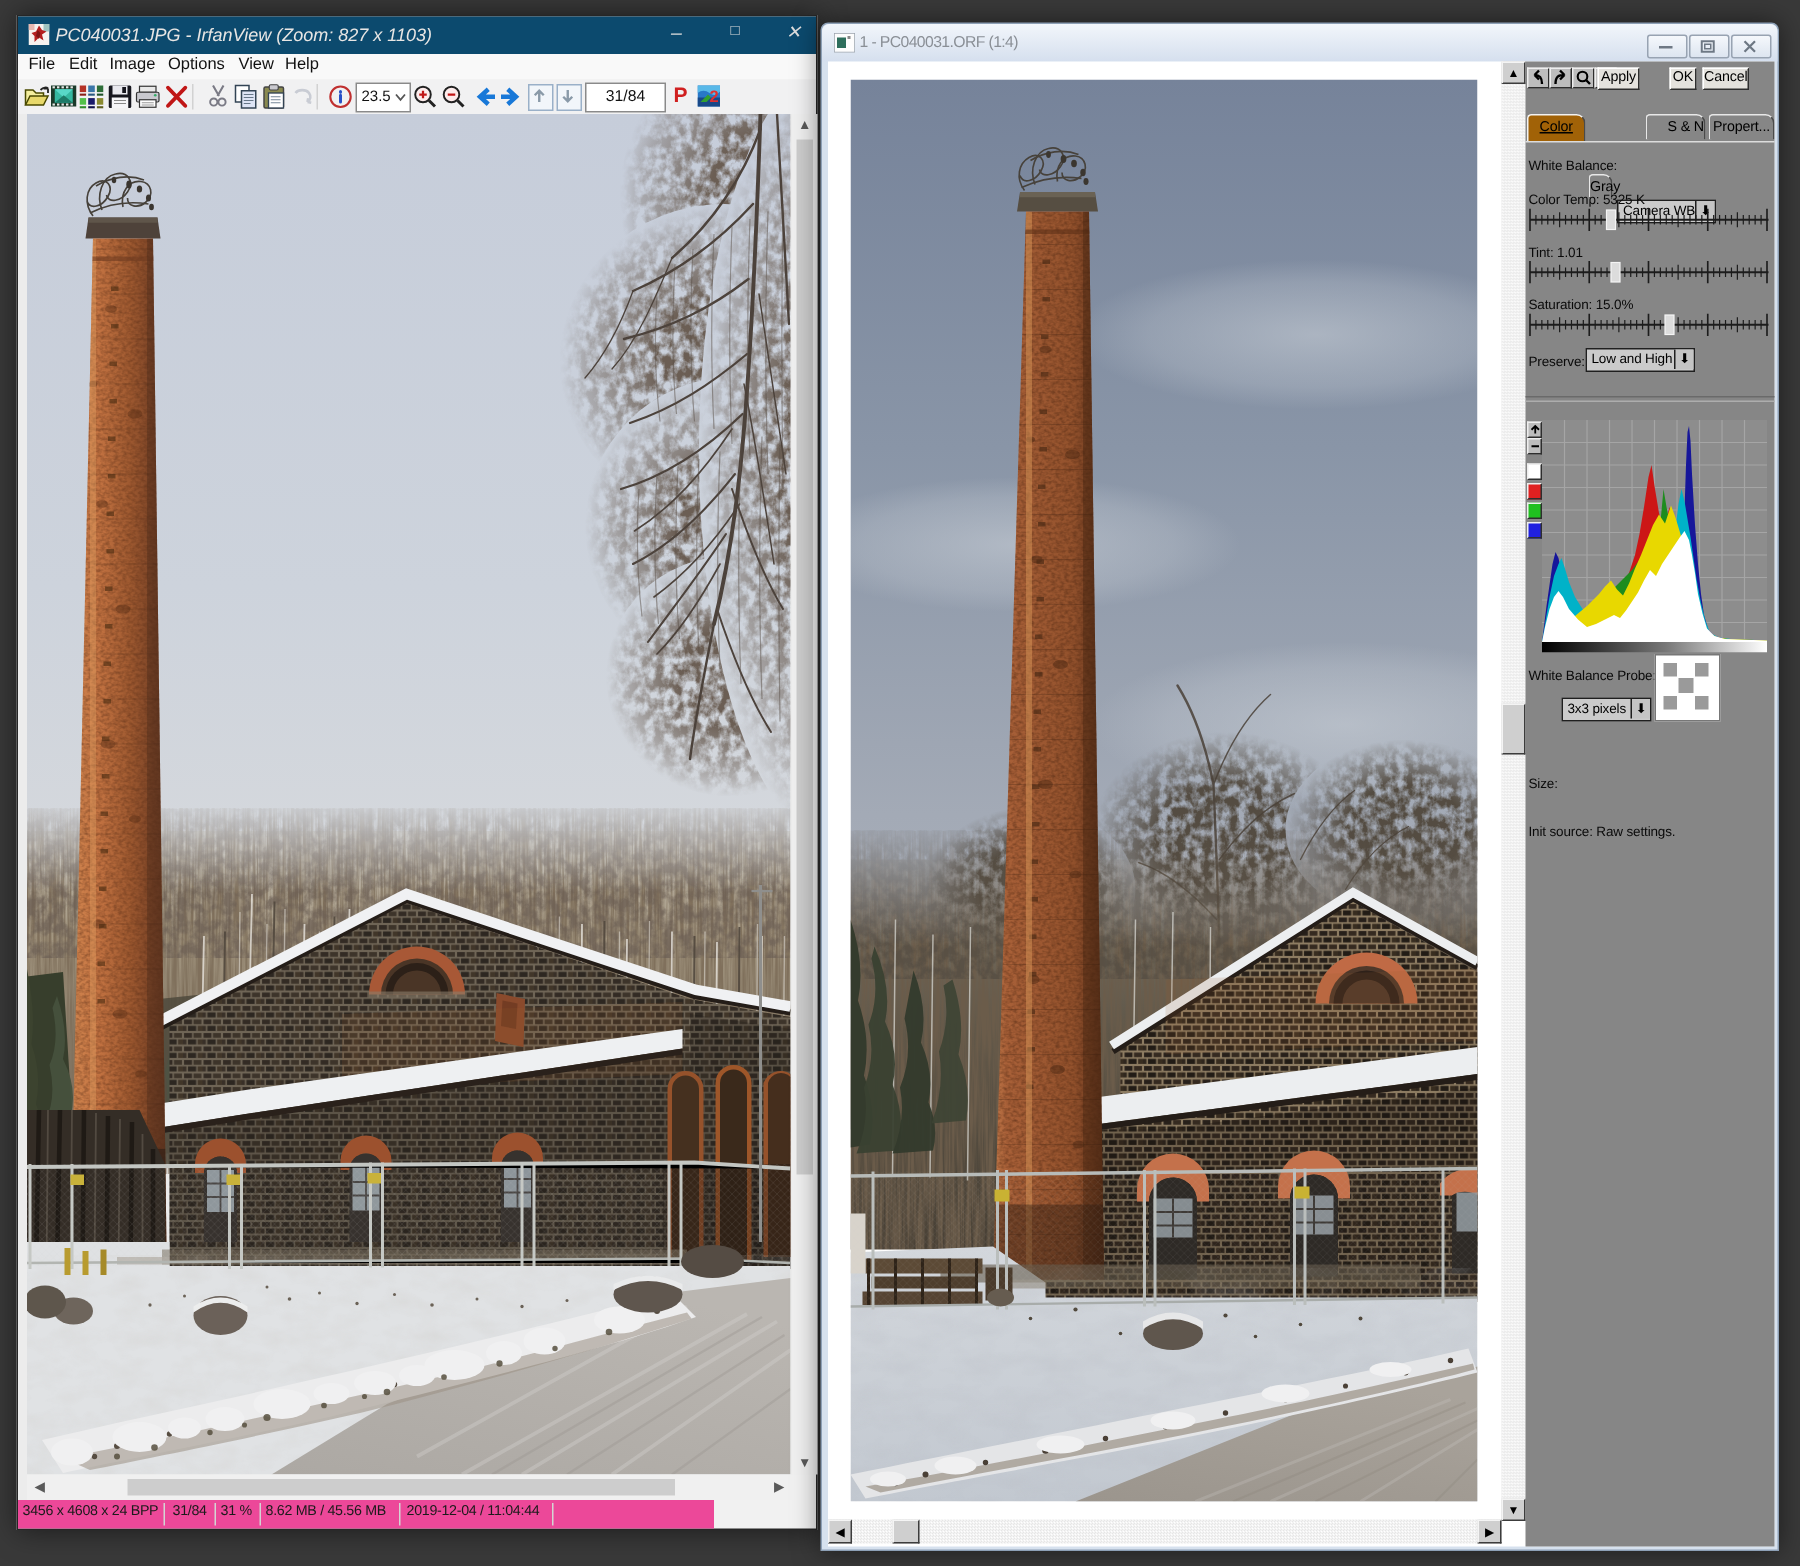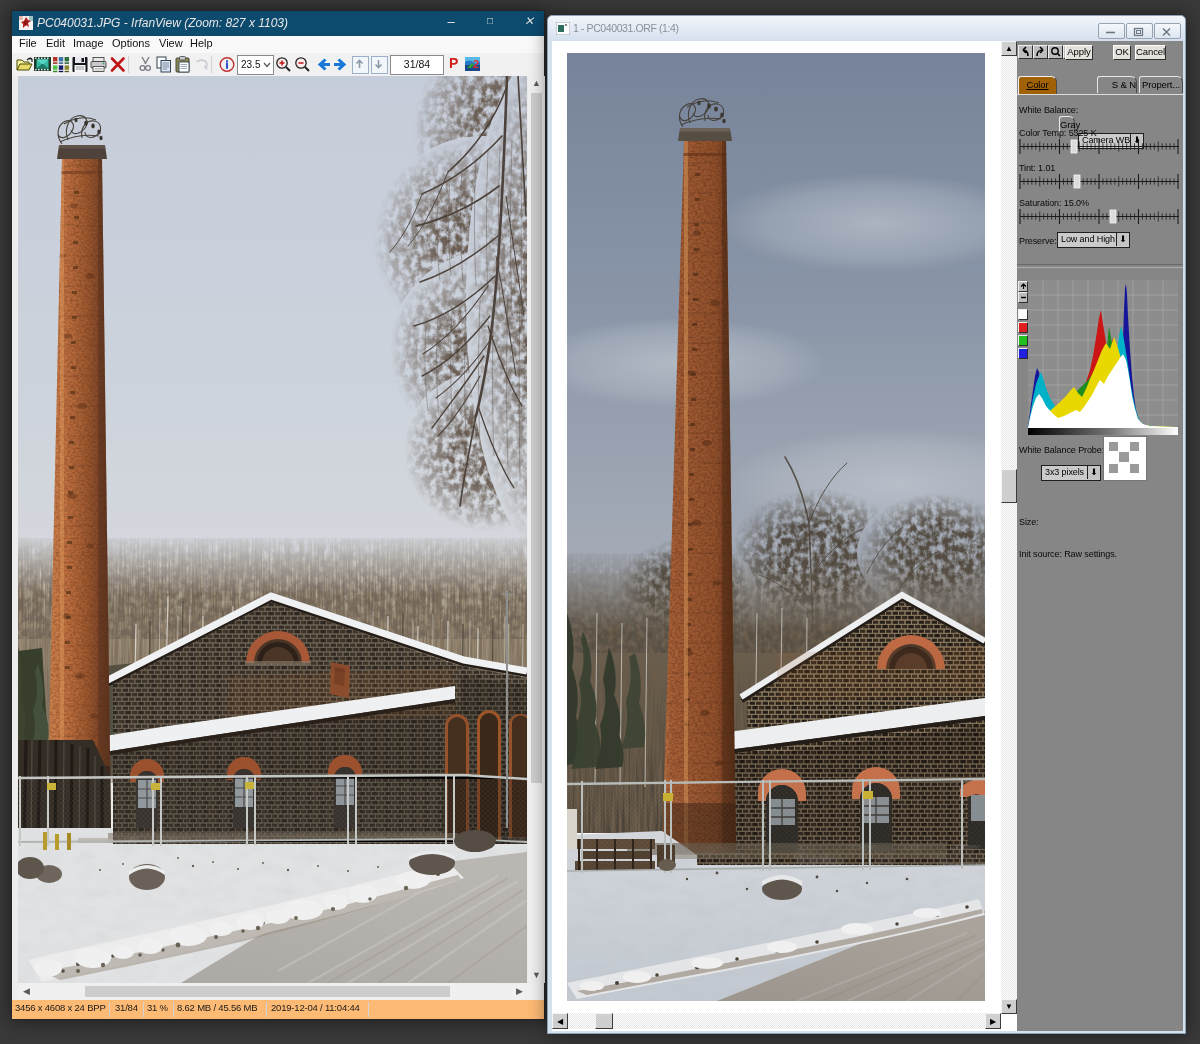--- a/index.html
+++ b/index.html
@@ -12,21 +12,21 @@
   #w1 .cap{color:#dcdcdc;font-size:13px;top:3px;width:20px;text-align:center;}
   #w1 .menubar{left:0;top:25px;width:100%;height:17px;background:#f9f9f9;font-size:11px;color:#111;}
   #w1 .menubar span{position:absolute;top:1px;}
   #w1 .toolbar{left:0;top:42px;width:100%;height:24px;background:#f1f1f2;border-bottom:1px solid #d9d9d9;box-sizing:border-box;}
   #w1 .canvasbg{left:0px;top:65px;width:516px;height:924px;background:#ececec;}
   #photo1{left:6px;top:65px;width:509px;height:907px;}
   
   .sb10{background:#f0f0f0;}
   .sb10 .thumb{background:#cdcdcd;}
   .sb10 .arr{color:#5a5a5a;font-size:9px;line-height:15px;text-align:center;width:17px;height:15px;}
-  #w1 .status{left:0;top:989px;width:532px;height:19px;background:#fdba74;font-size:9.5px;letter-spacing:-0.2px;color:#1b1b1b;}
+  #w1 .status{left:0;top:989px;width:464px;height:19px;background:#ec4899;font-size:9.5px;letter-spacing:-0.2px;color:#1b1b1b;}
   #w1 .status span{position:absolute;top:2px;}
   #w1 .status i{position:absolute;top:2px;width:1px;height:15px;background:#d4d4d4;}
   
   #w2{left:547px;top:15px;width:639px;height:1019px;background:#d6e1ee;border:1px solid #8da0b6;box-sizing:border-box;border-radius:5px 5px 0 0;box-shadow:0 0 18px rgba(0,0,0,0.5);}
   #w2 .titlebar{left:0;top:0;width:100%;height:25px;background:linear-gradient(#f2f6fb,#d5dfee);border-radius:5px 5px 0 0;}
   #w2 .title{left:25px;top:6px;font-size:10.5px;letter-spacing:-0.4px;color:#8a8f96;white-space:nowrap;}
   .capbox{position:absolute;top:7px;width:25px;height:14px;border:1px solid #98a3b2;border-radius:2px;background:linear-gradient(#f5f8fc,#dde5f0);}
   #w2 .content{left:4px;top:25px;width:631px;height:990px;background:#ffffff;}
   #photo2{left:15px;top:12px;width:418px;height:948px;}
   

